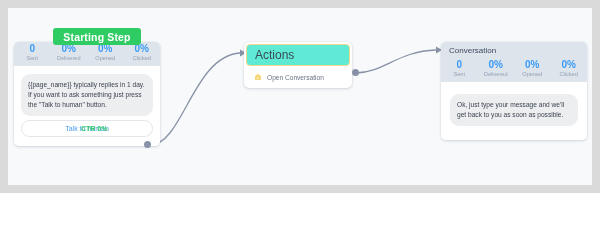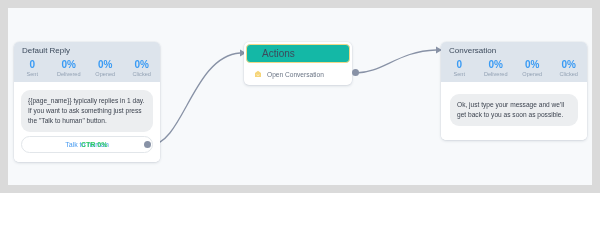--- a/index.html
+++ b/index.html
@@ -130,26 +130,26 @@
     width: 7px;
     height: 7px;
     border-radius: 50%;
     background: #8892a6;
     z-index: 5;
   }
 
   
   .actions-card { width: 108px; }
   .actions-head {
-    background: #14b8a6;
+    background: #5eead4;
     border: 1px solid #f0d888;
     border-radius: 4px;
     margin: 2px;
-    padding: 3px 15px;
-    font-size: 10px;
+    padding: 3px 8px;
+    font-size: 12px;
     color: #3c4a5c;
   }
   .action-item {
     display: flex;
     align-items: center;
     gap: 5px;
     padding: 5px 8px 7px 10px;
     font-size: 6.6px;
     color: #6b7585;
   }
@@ -160,23 +160,23 @@
 <div id="screenshot">
   <div id="canvas">
 
     <svg id="wires" viewBox="0 0 584 177" width="584" height="177">
       <path d="M 142 137 C 175 137, 185 48, 232 45" fill="none" stroke="#8892a6" stroke-width="1.3"></path>
       <polygon points="232,41.5 238,45 232,48.5" fill="#8892a6"></polygon>
       <path d="M 348 65 C 375 65, 390 43, 428 42" fill="none" stroke="#8892a6" stroke-width="1.3"></path>
       <polygon points="428,38.5 434,42, 428,45.5" fill="#8892a6"></polygon>
     </svg>
 
+    <div class="start-badge">Starting Step</div>
 
     <div class="card stat-card" style="left:6px; top:34px;">
-      <div class="stat-head">Default Reply</div>
       <div class="stat-row">
         <div class="stat-cell">
           <div class="stat-val">0</div>
           <div class="stat-lbl">Sent</div>
         </div>
         <div class="stat-cell">
           <div class="stat-val">0%</div>
           <div class="stat-lbl">Delivered</div>
         </div>
         <div class="stat-cell">

